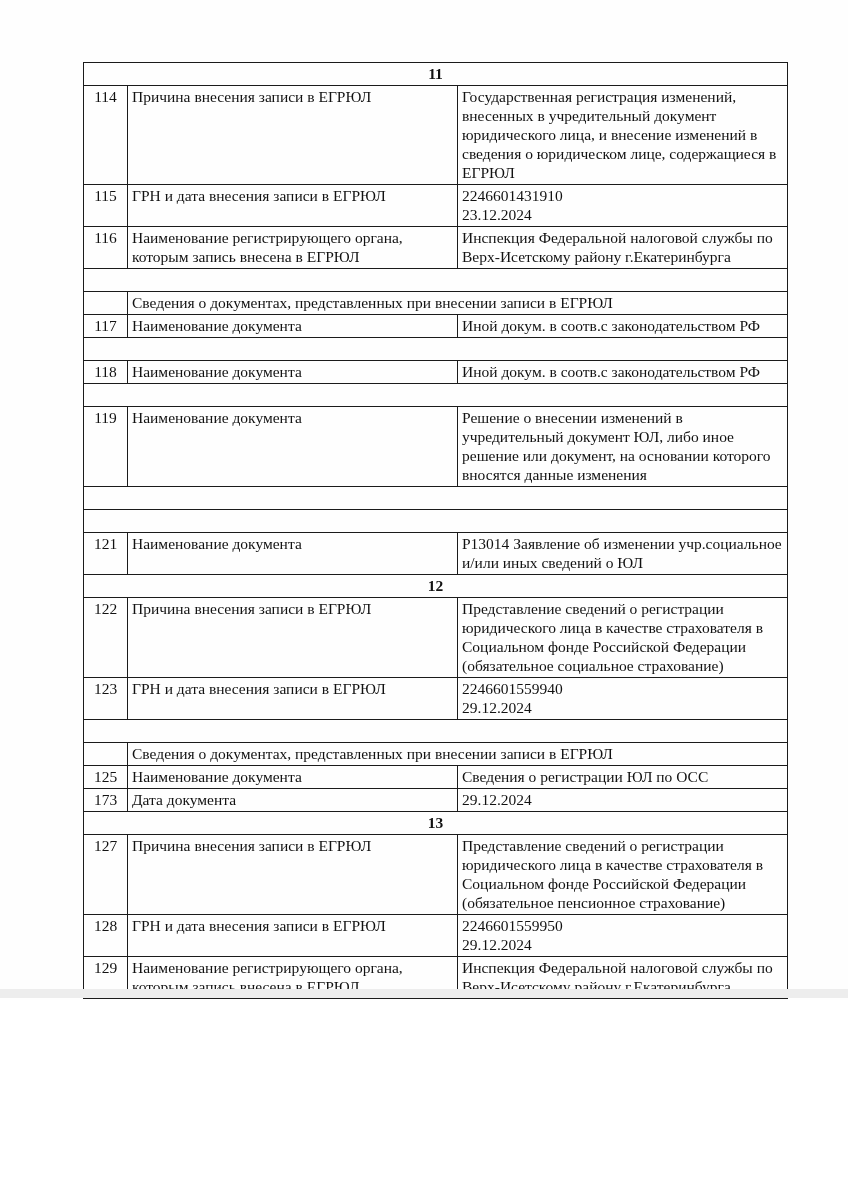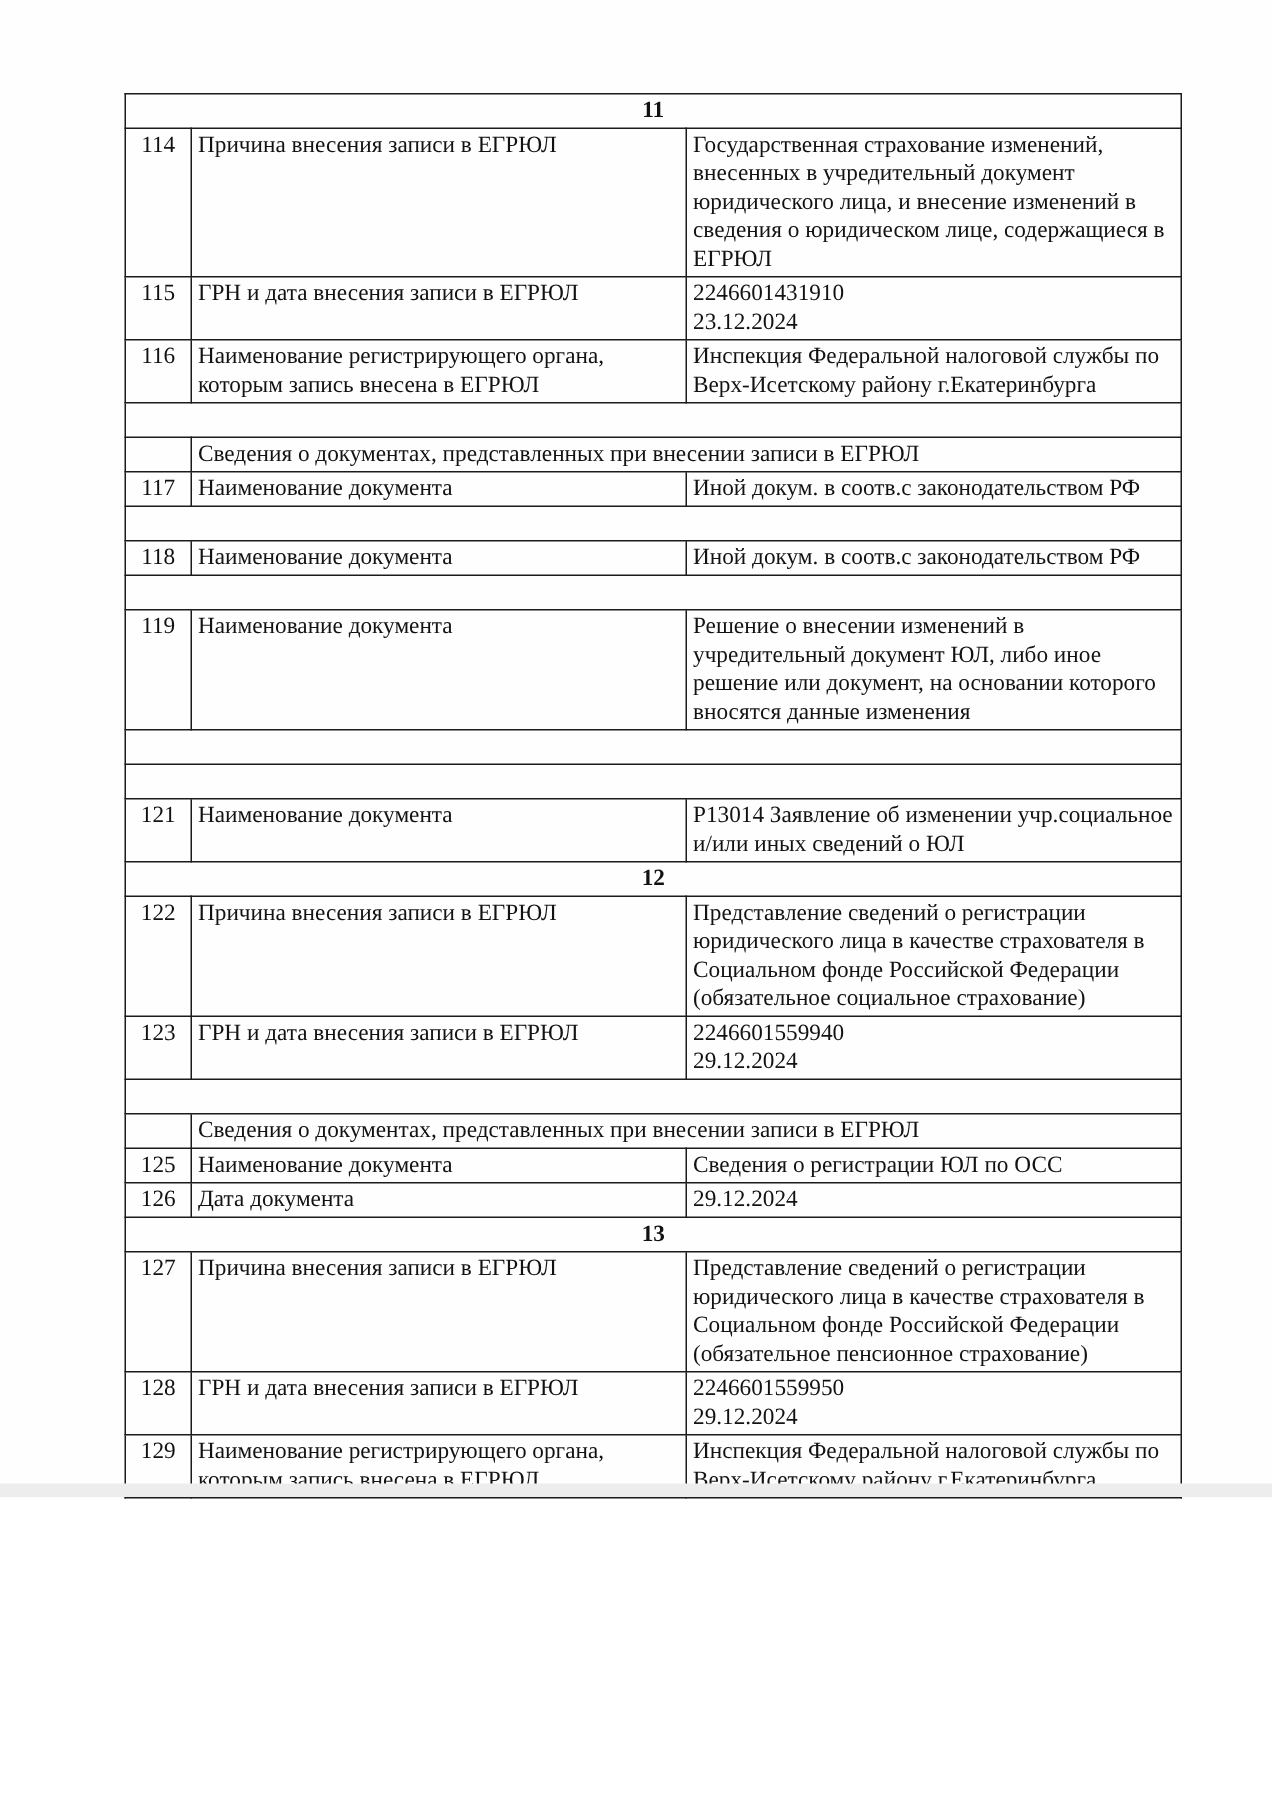--- a/index.html
+++ b/index.html
@@ -53,21 +53,21 @@
       <col style="width:330px">
       <col style="width:330px">
     </colgroup>
     <tbody>
         <tr>
           <td colspan="3" class="section">11</td>
         </tr>
         <tr>
           <td class="num">114</td>
           <td>Причина внесения записи в ЕГРЮЛ</td>
-          <td class="val">Государственная страхование изменений, внесенных в учредительный документ юридического лица, и внесение изменений в сведения о юридическом лице, содержащиеся в ЕГРЮЛ</td>
+          <td class="val">Государственная регистрация изменений, внесенных в учредительный документ юридического лица, и внесение изменений в сведения о юридическом лице, содержащиеся в ЕГРЮЛ</td>
         </tr>
         <tr>
           <td class="num">115</td>
           <td>ГРН и дата внесения записи в ЕГРЮЛ</td>
           <td class="val">2246601431910
 23.12.2024</td>
         </tr>
         <tr>
           <td class="num">116</td>
           <td>Наименование регистрирующего органа, которым запись внесена в ЕГРЮЛ</td>
@@ -132,21 +132,21 @@
         <tr>
           <td></td>
           <td colspan="2">Сведения о документах, представленных при внесении записи в ЕГРЮЛ</td>
         </tr>
         <tr>
           <td class="num">125</td>
           <td>Наименование документа</td>
           <td class="val">Сведения о регистрации ЮЛ по ОСС</td>
         </tr>
         <tr>
-          <td class="num">126</td>
+          <td class="num">173</td>
           <td>Дата документа</td>
           <td class="val">29.12.2024</td>
         </tr>
         <tr>
           <td colspan="3" class="section">13</td>
         </tr>
         <tr>
           <td class="num">127</td>
           <td>Причина внесения записи в ЕГРЮЛ</td>
           <td class="val">Представление сведений о регистрации юридического лица в качестве страхователя в Социальном фонде Российской Федерации (обязательное пенсионное страхование)</td>

